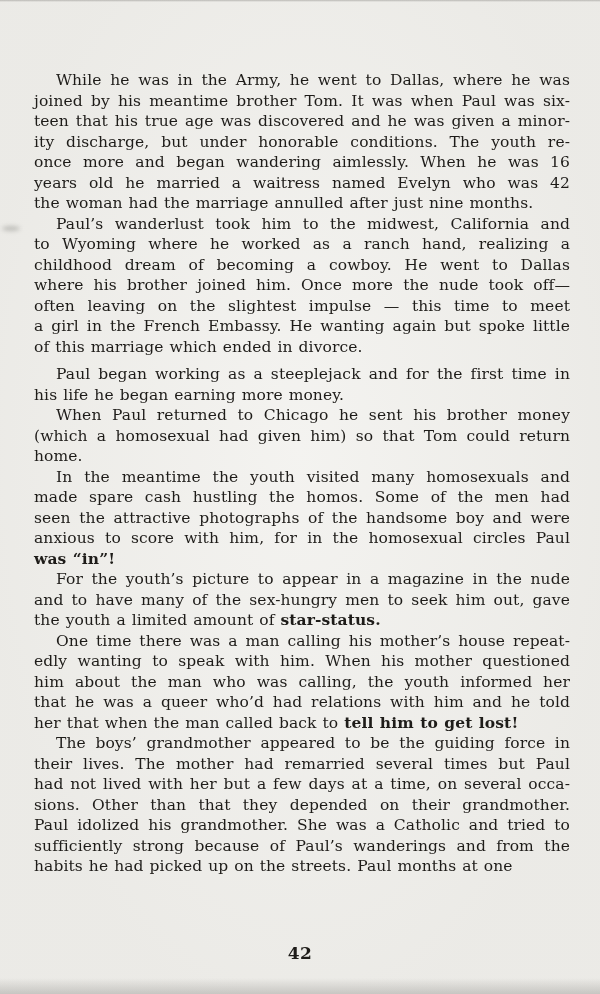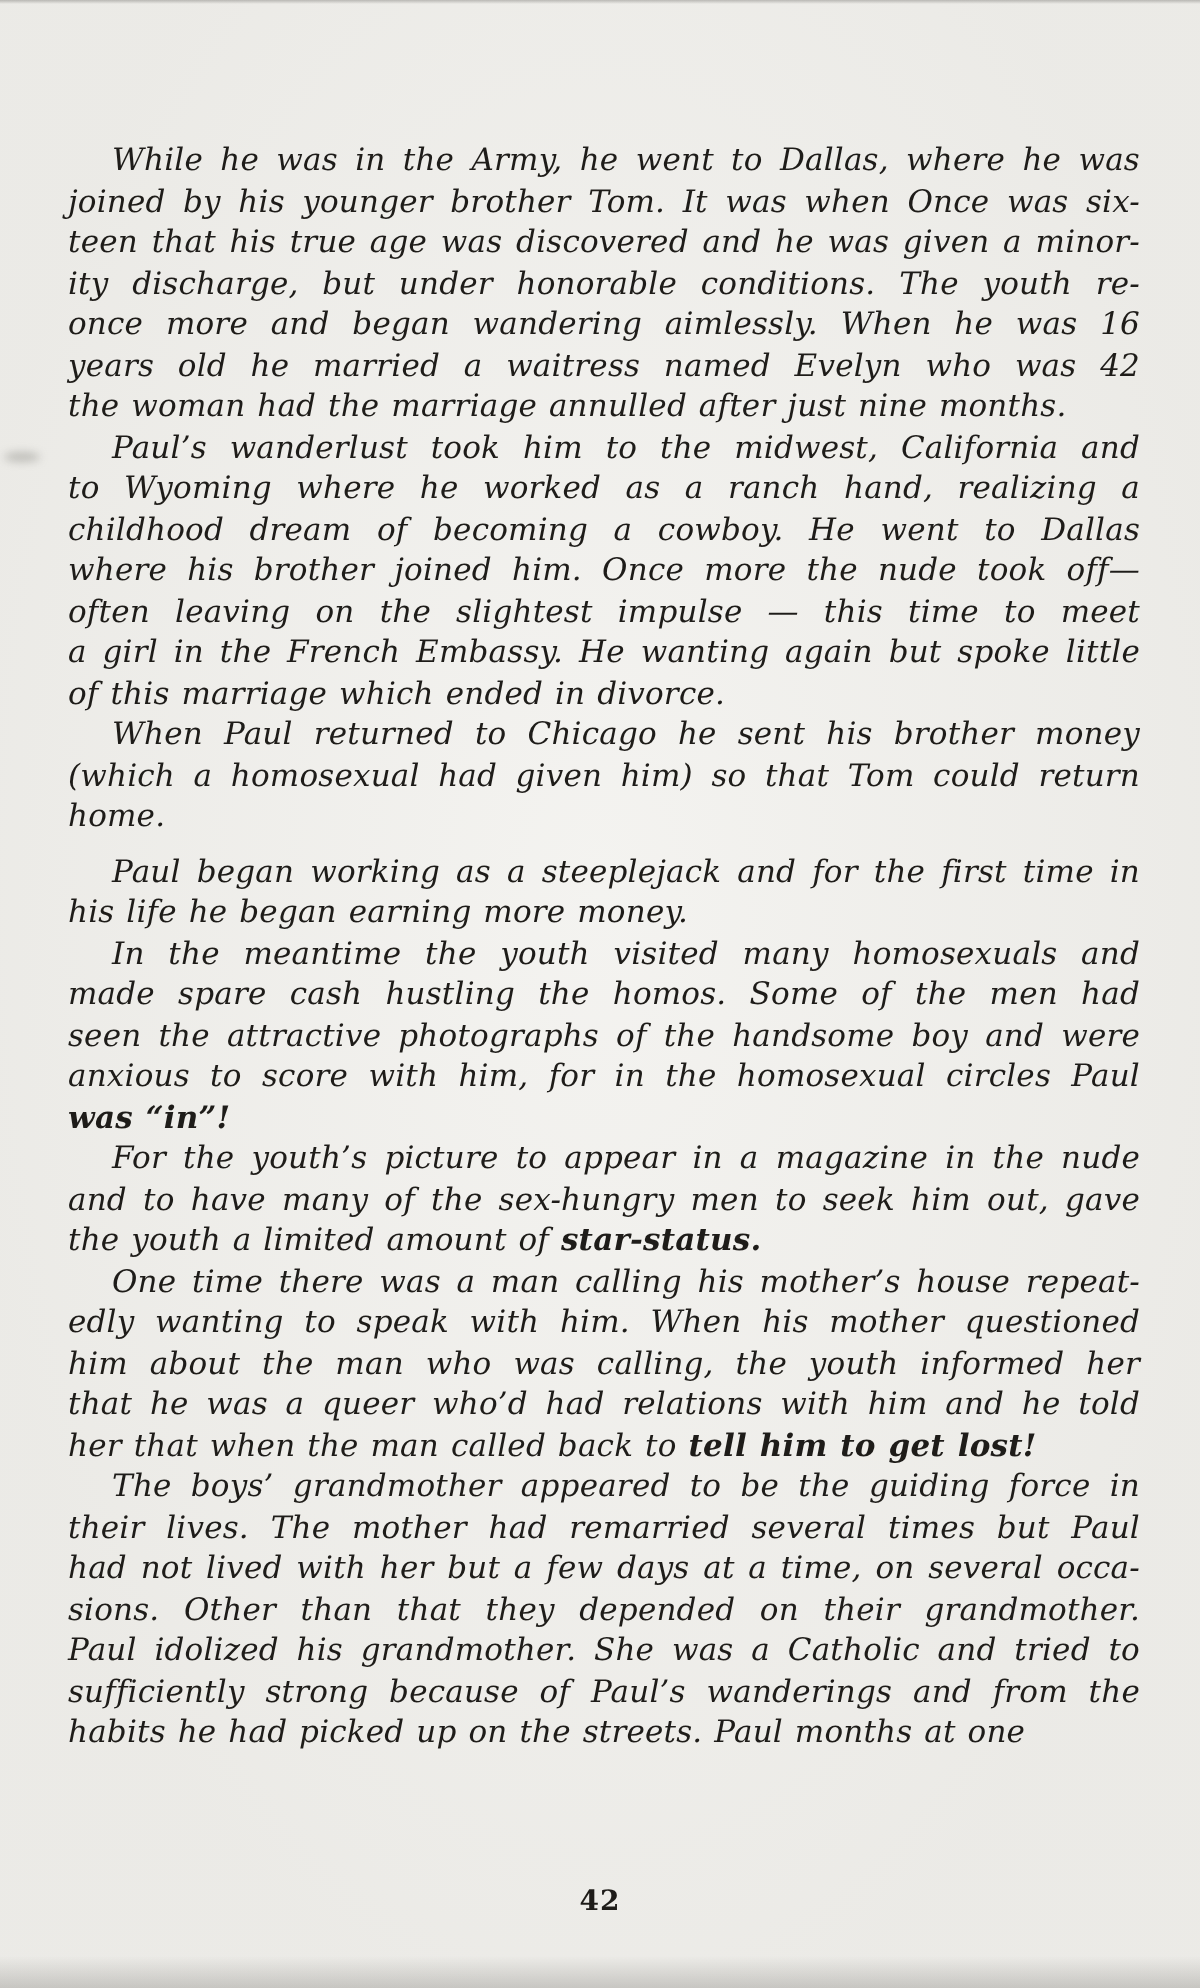--- a/index.html
+++ b/index.html
@@ -42,68 +42,67 @@
   }
   .paragraph { }
   .paragraph.gap-before { margin-top: 7px; }
   .line {
     font-size: 15.5px;
     line-height: 20.5px;
     text-align: justify;
     text-align-last: justify;
     word-spacing: 0.06em;
     letter-spacing: 0.1px;
-    font-style: italic;
   }
   .line.first-line { padding-left: 22px; }
   .line.last-line { text-align-last: left; }
   .bold { font-weight: bold; }
   .page-number {
     position: absolute;
     top: 943px;
     left: 0; right: 0;
     text-align: center;
-    font-size: 14px;
+    font-size: 17px;
     font-weight: bold;
     letter-spacing: 0.5px;
   }
 </style>
 </head>
 <body>
 
 <div class="page">
   <div class="edge-top"></div>
   <div class="scan-smudge"></div>
   <div class="text-block">
       <div class="paragraph">
         <div class="line first-line"><span>While he was in the Army, he went to Dallas, where he was</span></div>
-        <div class="line"><span>joined by his younger brother Tom. It was when Once was six-</span></div>
+        <div class="line"><span>joined by his meantime brother Tom. It was when Paul was six-</span></div>
         <div class="line"><span>teen that his true age was discovered and he was given a minor-</span></div>
         <div class="line"><span>ity discharge, but under honorable conditions. The youth re-</span></div>
         <div class="line"><span>once more and began wandering aimlessly. When he was 16</span></div>
         <div class="line"><span>years old he married a waitress named Evelyn who was 42</span></div>
         <div class="line last-line"><span>the woman had the marriage annulled after just nine months.</span></div>
       </div>
       <div class="paragraph">
         <div class="line first-line"><span>Paul’s wanderlust took him to the midwest, California and</span></div>
         <div class="line"><span>to Wyoming where he worked as a ranch hand, realizing a</span></div>
         <div class="line"><span>childhood dream of becoming a cowboy. He went to Dallas</span></div>
         <div class="line"><span>where his brother joined him. Once more the nude took off—</span></div>
         <div class="line"><span>often leaving on the slightest impulse — this time to meet</span></div>
         <div class="line"><span>a girl in the French Embassy. He wanting again but spoke little</span></div>
         <div class="line last-line"><span>of this marriage which ended in divorce.</span></div>
       </div>
+      <div class="paragraph gap-before">
+        <div class="line first-line"><span>Paul began working as a steeplejack and for the first time in</span></div>
+        <div class="line last-line"><span>his life he began earning more money.</span></div>
+      </div>
       <div class="paragraph">
         <div class="line first-line"><span>When Paul returned to Chicago he sent his brother money</span></div>
         <div class="line"><span>(which a homosexual had given him) so that Tom could return</span></div>
         <div class="line last-line"><span>home.</span></div>
-      </div>
-      <div class="paragraph gap-before">
-        <div class="line first-line"><span>Paul began working as a steeplejack and for the first time in</span></div>
-        <div class="line last-line"><span>his life he began earning more money.</span></div>
       </div>
       <div class="paragraph">
         <div class="line first-line"><span>In the meantime the youth visited many homosexuals and</span></div>
         <div class="line"><span>made spare cash hustling the homos. Some of the men had</span></div>
         <div class="line"><span>seen the attractive photographs of the handsome boy and were</span></div>
         <div class="line"><span>anxious to score with him, for in the homosexual circles Paul</span></div>
         <div class="line last-line"><span class="bold">was “in”!</span></div>
       </div>
       <div class="paragraph">
         <div class="line first-line"><span>For the youth’s picture to appear in a magazine in the nude</span></div>

